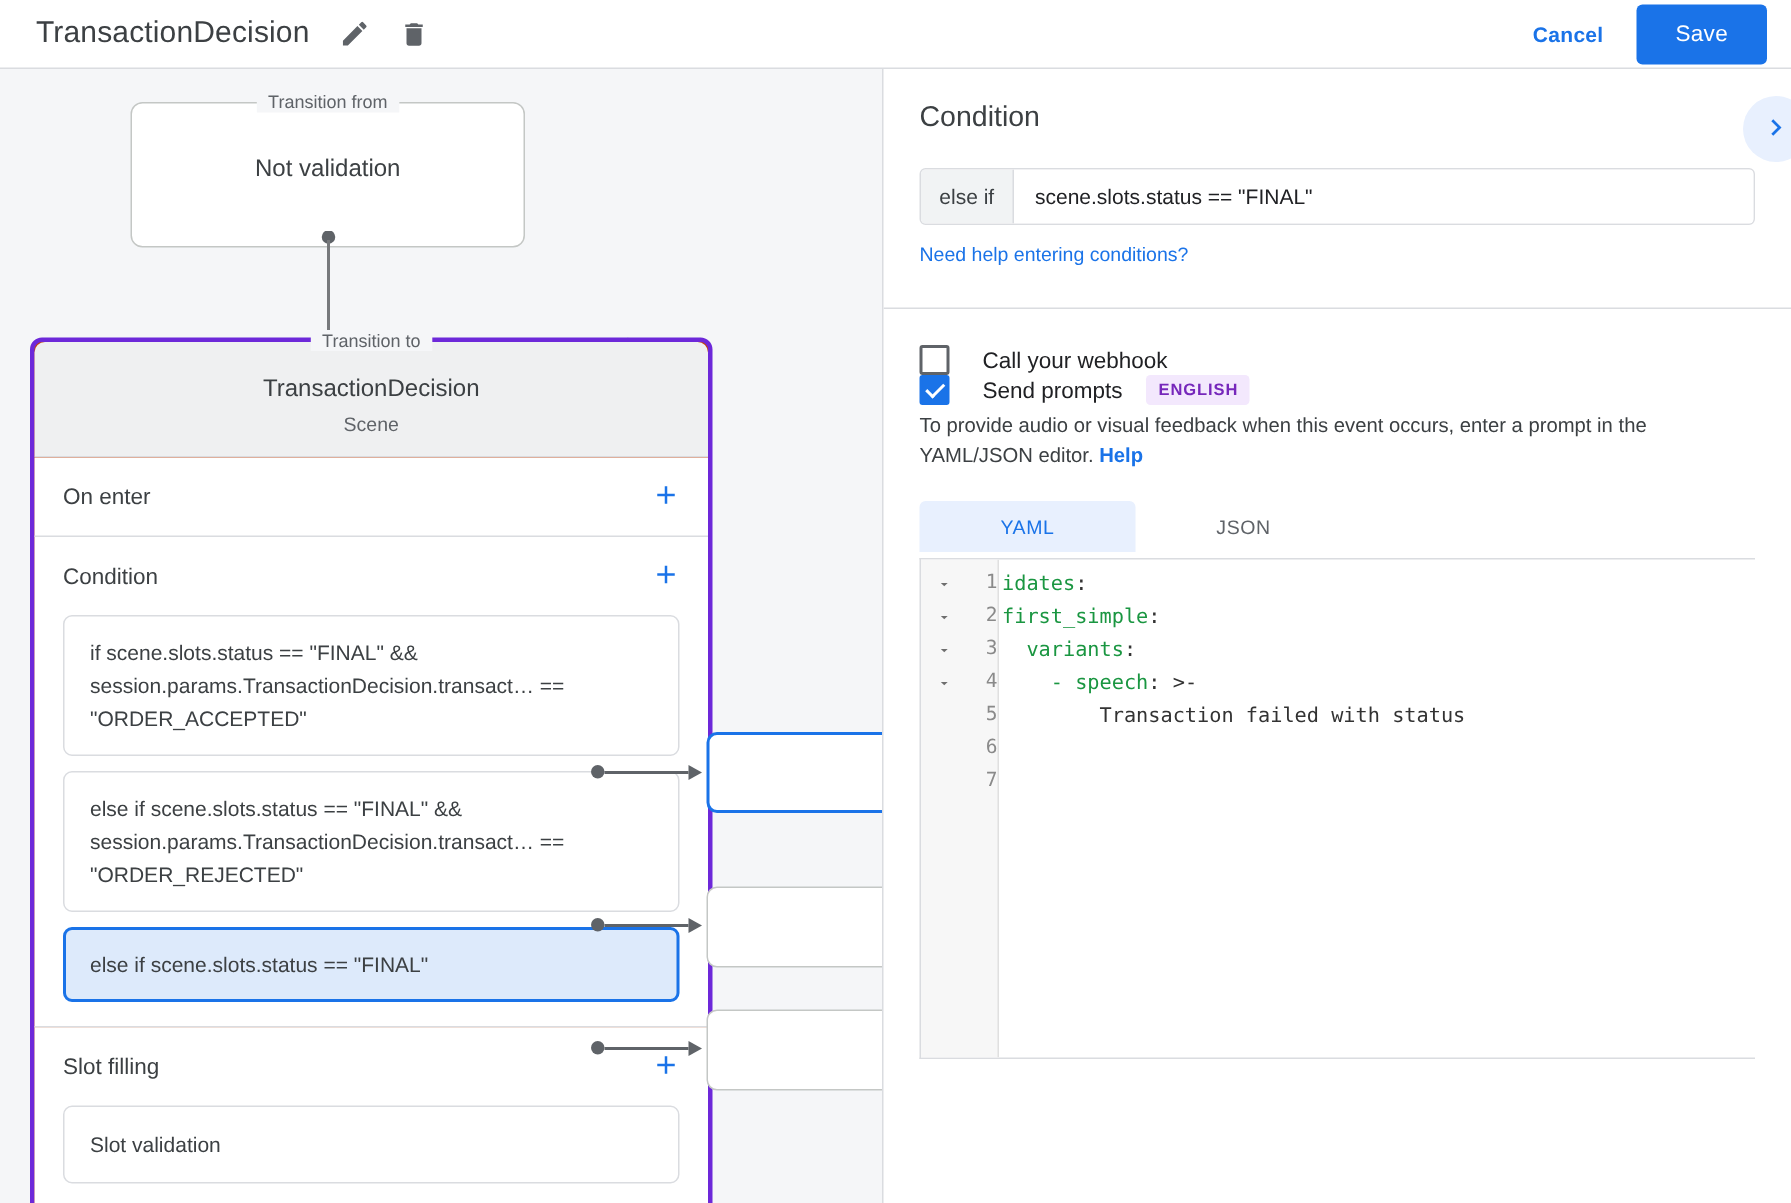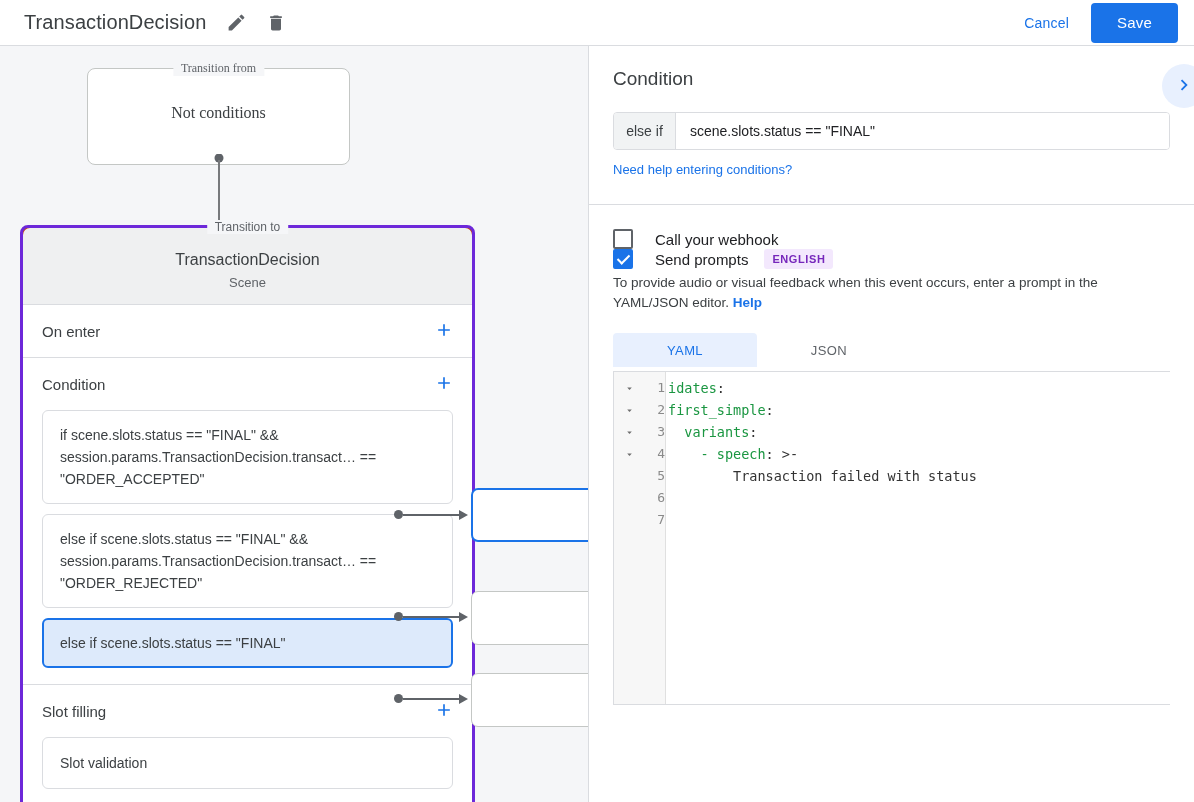--- a/index.html
+++ b/index.html
@@ -39,21 +39,21 @@
   #edit-btn { margin-left: 14px; }
   #delete-btn { margin-left: 8px; }
   .icon-btn svg { display: block; }
   #topbar-spacer { flex: 1 1 auto; }
   #cancel-button {
     font-size: 14px;
     color: #1a73e8;
     background: transparent;
     border: none;
     font-family: inherit;
-    font-weight: 400;
+    font-weight: 700;
     letter-spacing: 0.2px;
     cursor: pointer;
     padding: 8px 10px;
     margin-right: 12px;
   }
   #save-button {
     background: #1a73e8;
     color: #ffffff;
     border: none;
     border-radius: 4px;
@@ -75,21 +75,20 @@
     background: #f5f6f8;
     overflow: hidden;
   }
 
   
   .fs-box {
     position: absolute;
     border: 1px solid #c4c7c5;
     border-radius: 8px;
     background: #ffffff;
-    font-family: Liberation Serif, serif;
   }
   .fs-legend {
     position: absolute;
     top: -8px;
     left: 50%;
     transform: translateX(-50%);
     background: #f5f6f8;
     padding: 0 8px;
     font-size: 12px;
     color: #5f6368;
@@ -458,21 +457,21 @@
   <div id="topbar-spacer"></div>
 
   <button id="cancel-button">Cancel</button>
   <button id="save-button">Save</button>
 </div>
 
 <div id="canvas">
 
   <div class="fs-box" id="transition-from-box">
     <span class="fs-legend">Transition from</span>
-    <div id="transition-from-value">Not conditions</div>
+    <div id="transition-from-value">Not validation</div>
   </div>
 
   <svg id="connector" viewBox="0 0 46 120">
     <circle cx="23" cy="4" r="4.5" fill="#5f6368"></circle>
     <line x1="23" y1="6" x2="23" y2="100" stroke="#77797c" stroke-width="2"></line>
     <polygon points="23,113 16,99 30,99" fill="#5f6368"></polygon>
   </svg>
 
   <div id="canvas-divider"></div>
 

